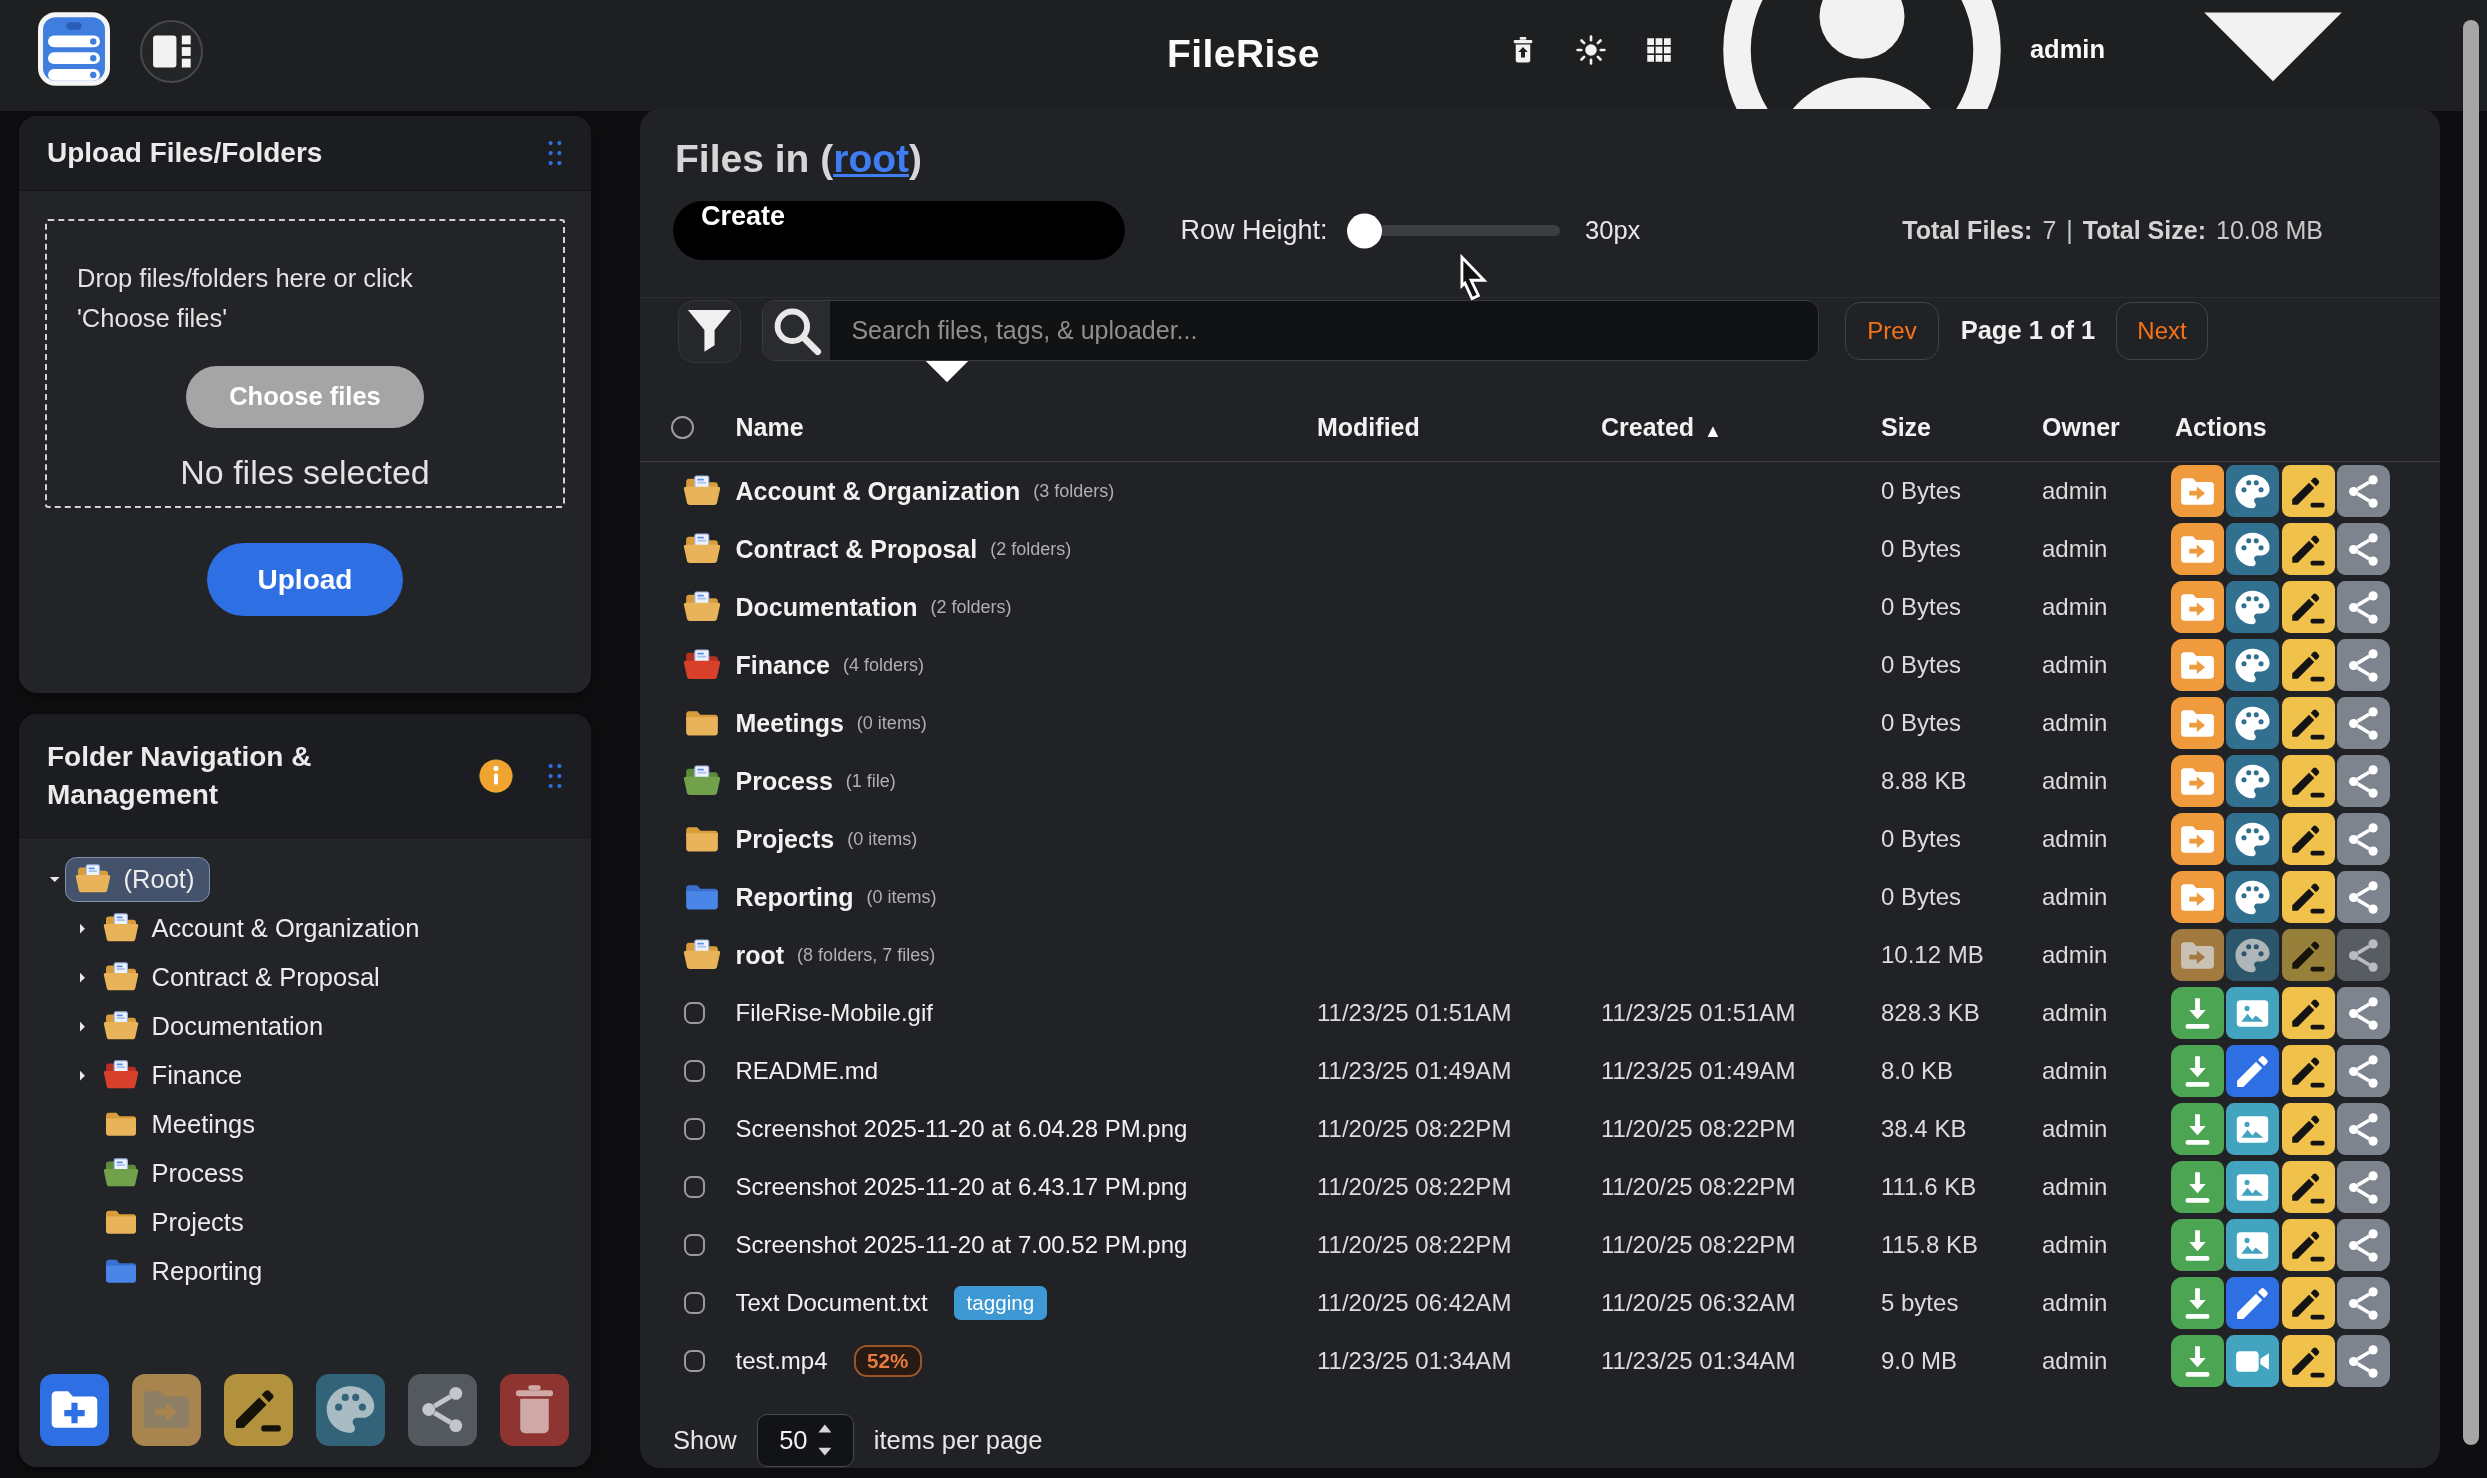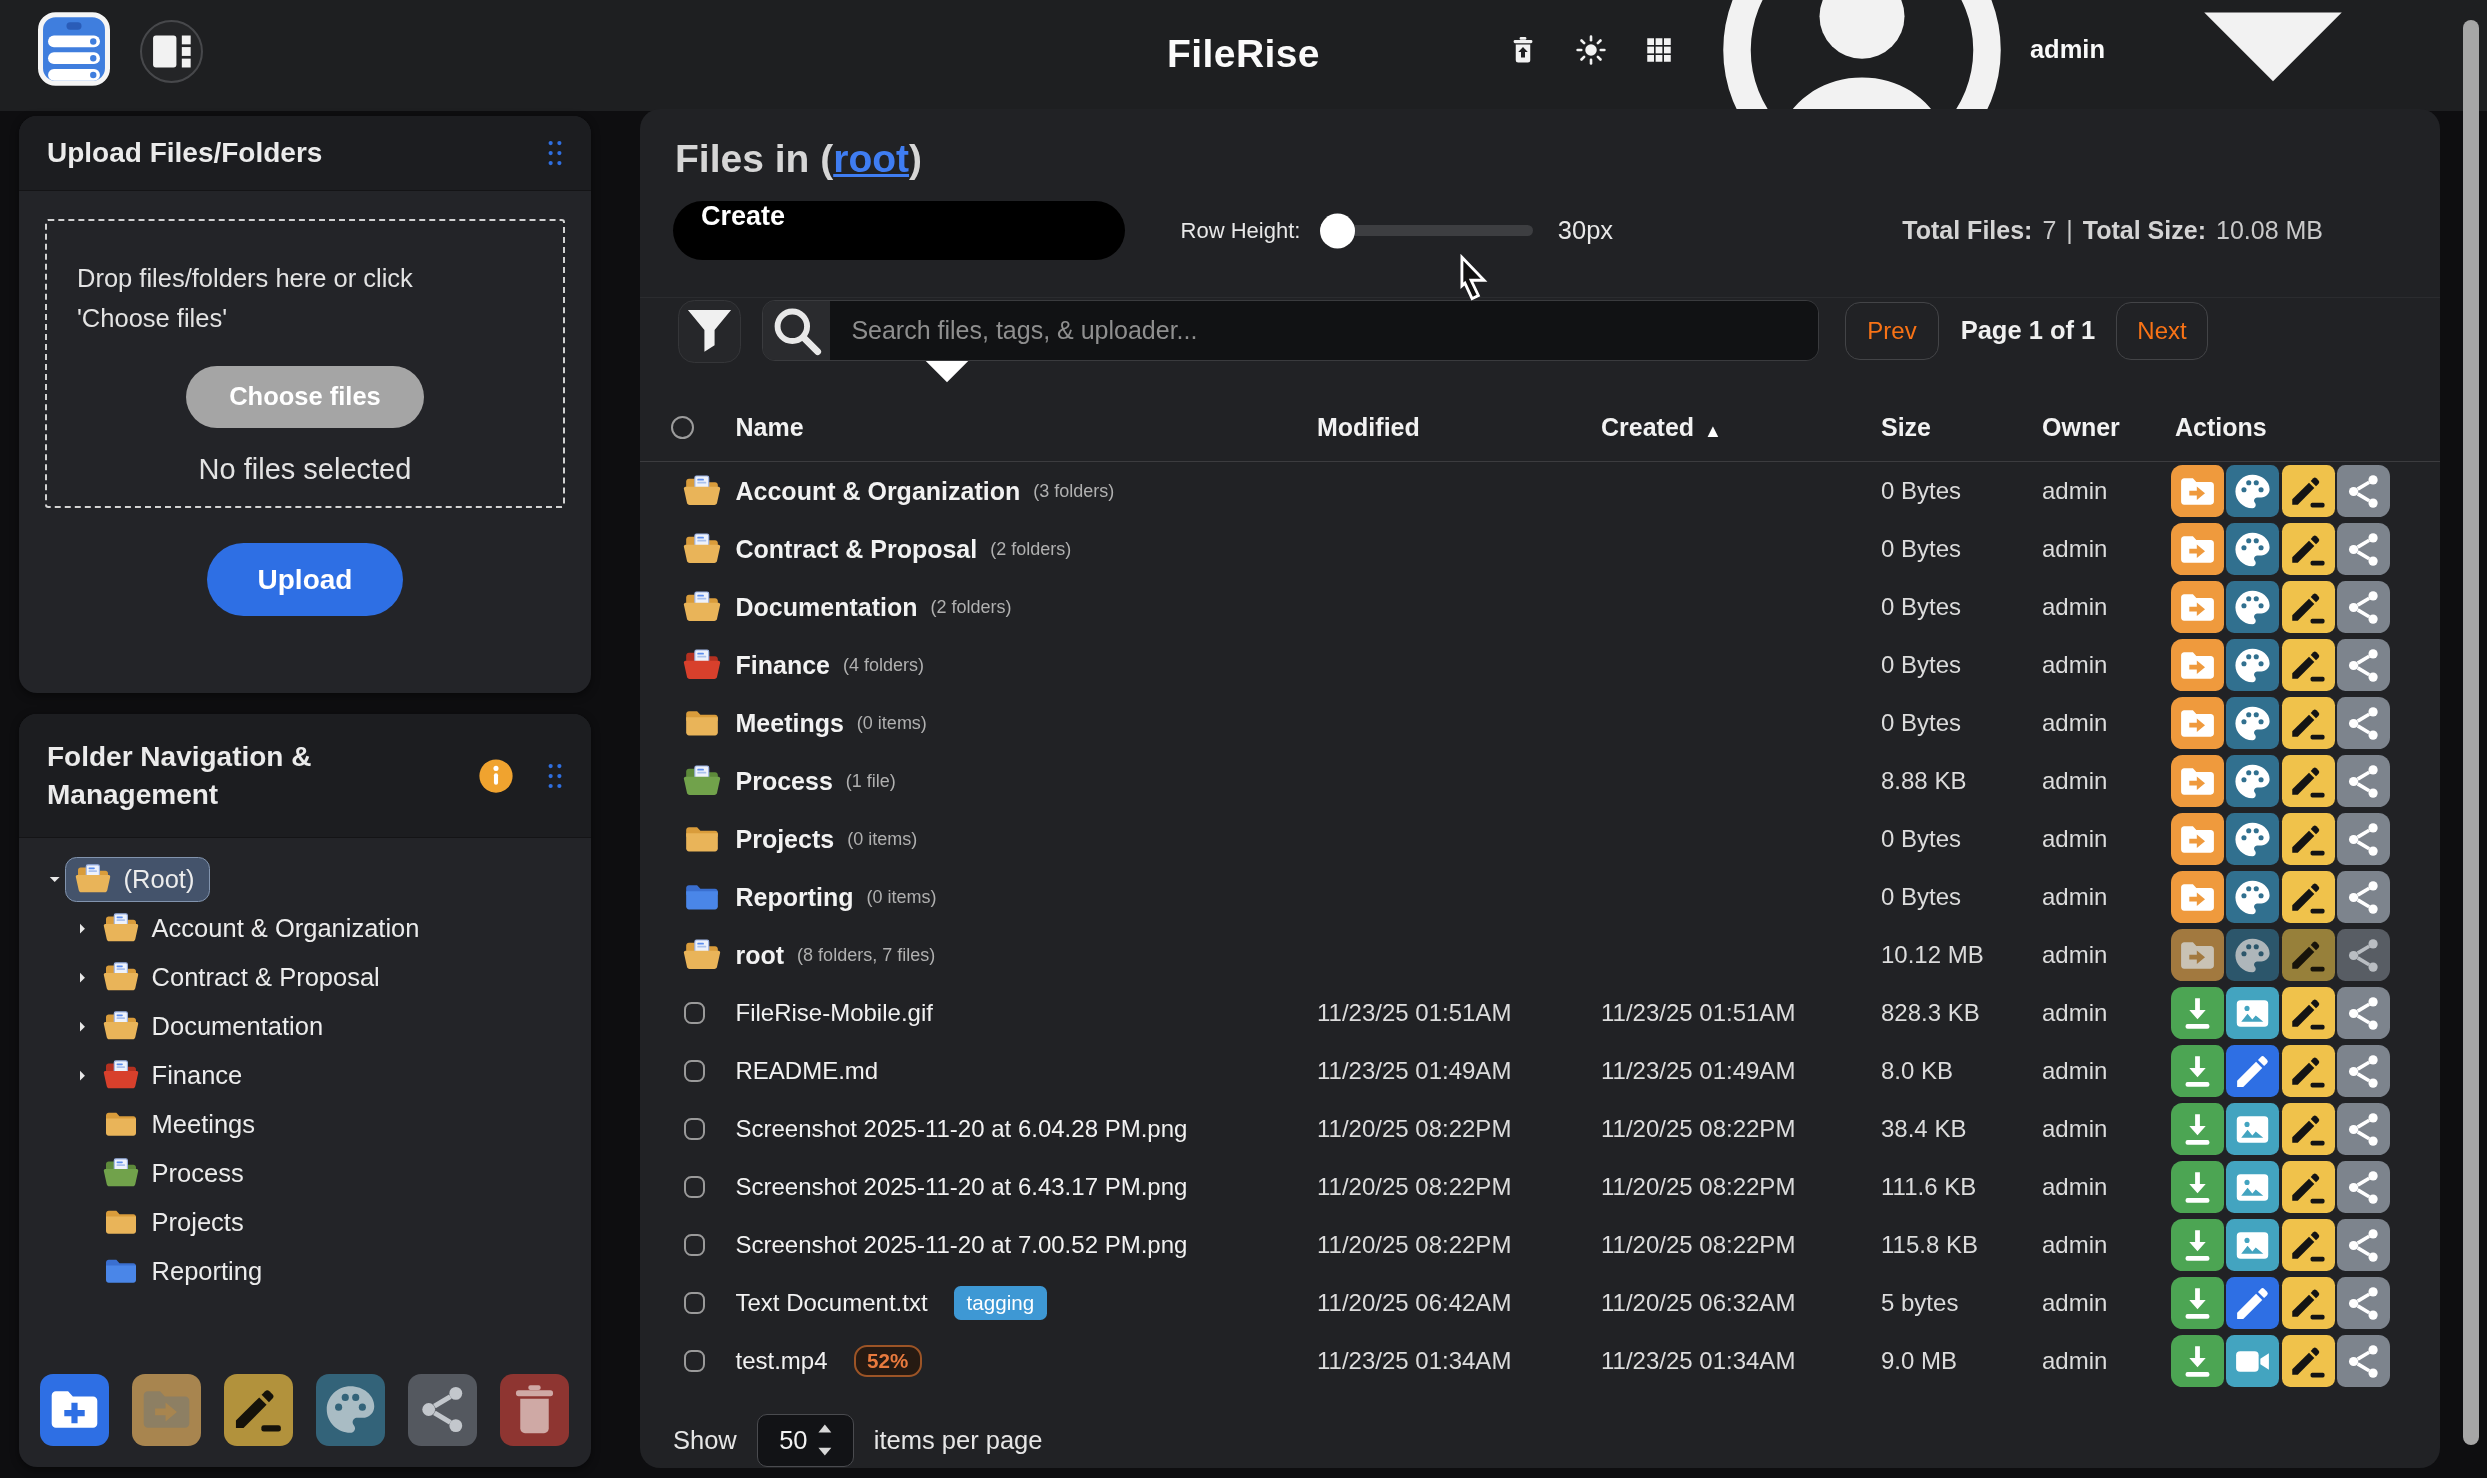--- a/index.html
+++ b/index.html
@@ -29,21 +29,21 @@
   .card-title{font-size:28px;font-weight:bold;color:#ebebeb;line-height:1.35;}
   .drag-dots{position:absolute;right:21.4px;top:50%;transform:translateY(-50%);width:30px;height:33px;cursor:grab;}
   .drag-dots svg{width:30px;height:33px;}
   .upload-card{top:116px;height:577px;}
   .upload-card .card-header{height:74px;}
   .upload-body{padding:28px 26px 0 26px;}
   .dropzone{border:2.5px dashed #d2d2d2;border-radius:3.3px;height:247px;padding:38px 30px 0 30px;}
   .drop-text{font-size:25.5px;color:#e3e3e3;line-height:1.55;}
   .choose-btn{display:block;margin:28px auto 0 auto;background:#a5a5a5;color:#ffffff;font-size:25.5px;font-weight:bold;
     border:none;border-radius:38px;padding:16.4px 43px;cursor:pointer;font-family:inherit;}
-  .no-files{text-align:center;font-size:29px;color:#e3e3e3;margin-top:25px;}
+  .no-files{text-align:center;font-size:34px;color:#e3e3e3;margin-top:25px;}
   .upload-btn{display:block;margin:35px auto 0 auto;background:#2e6fe4;color:#fff;font-size:28px;font-weight:bold;
     border:none;border-radius:43px;padding:20.6px 51px;cursor:pointer;font-family:inherit;}
   
   .folder-card{top:714px;height:753px;}
   .folder-card .card-header{height:123px;align-items:center;}
   .info-badge{position:absolute;right:76px;top:50%;transform:translateY(-50%);width:38px;height:38px;cursor:pointer;}
   .info-badge svg{width:38px;height:38px;}
   .tree{position:absolute;left:0;top:141px;width:100%;}
   .tree-row{height:49px;display:flex;align-items:center;cursor:pointer;}
   .tree-row .caret{width:21.4px;height:21.4px;color:#e8e8e8;display:flex;align-items:center;justify-content:center;flex:0 0 21.4px;}
@@ -59,21 +59,21 @@
   .ft-btn{width:69px;height:72px;border-radius:13px;border:none;display:flex;align-items:center;justify-content:center;cursor:pointer;}
   .ft-btn svg{width:35px;height:35px;}
   
   .panel{position:absolute;left:640px;top:109px;width:1800px;height:1359px;background:#212225;border-radius:20px;}
   .page-heading{position:absolute;left:35px;top:28px;font-size:39px;font-weight:bold;color:#d6d6d6;}
   .page-heading a{color:#3f7df2;text-decoration:underline;cursor:pointer;}
   .create-row{position:absolute;left:33px;top:92px;height:59px;display:flex;align-items:center;}
   .create-btn{background:#000000;color:#fff;border:none;border-radius:31px;height:59px;padding:0 28px;
     font-size:27px;font-weight:bold;display:flex;align-items:flex-start;gap:11.5px;cursor:pointer;font-family:inherit;}
   .create-btn svg{width:20px;height:20px;}
-  .rh-label{margin-left:56px;font-size:22px;color:#e8e8e8;}
+  .rh-label{margin-left:56px;font-size:27px;color:#e8e8e8;}
   .rh-slider{position:relative;margin-left:21.4px;width:211px;height:11.5px;background:#3d3e41;border-radius:5.8px;cursor:pointer;}
   .rh-thumb{position:absolute;left:-1.6px;top:50%;transform:translateY(-50%);width:35px;height:35px;border-radius:50%;background:#ffffff;cursor:grab;}
   .rh-value{margin-left:25px;font-size:25.5px;color:#e8e8e8;}
   .totals{position:absolute;right:117px;top:92px;height:59px;display:flex;align-items:center;gap:10px;font-size:25px;color:#c9c9c9;}
   .totals b{color:#d4d4d4;}
   .panel-rule{position:absolute;left:0;top:188px;width:100%;border:none;border-top:1.6px solid #2b2c2f;margin:0;}
   .search-row{position:absolute;left:0;top:191px;width:100%;height:61px;}
   .filter-btn{position:absolute;left:38px;top:0;width:61px;height:61px;border-radius:16.4px;background:#26272a;
     border:1.6px solid #353639;color:#f0f0f0;display:flex;align-items:center;justify-content:center;cursor:pointer;}
   .filter-btn svg{width:26px;height:26px;}

